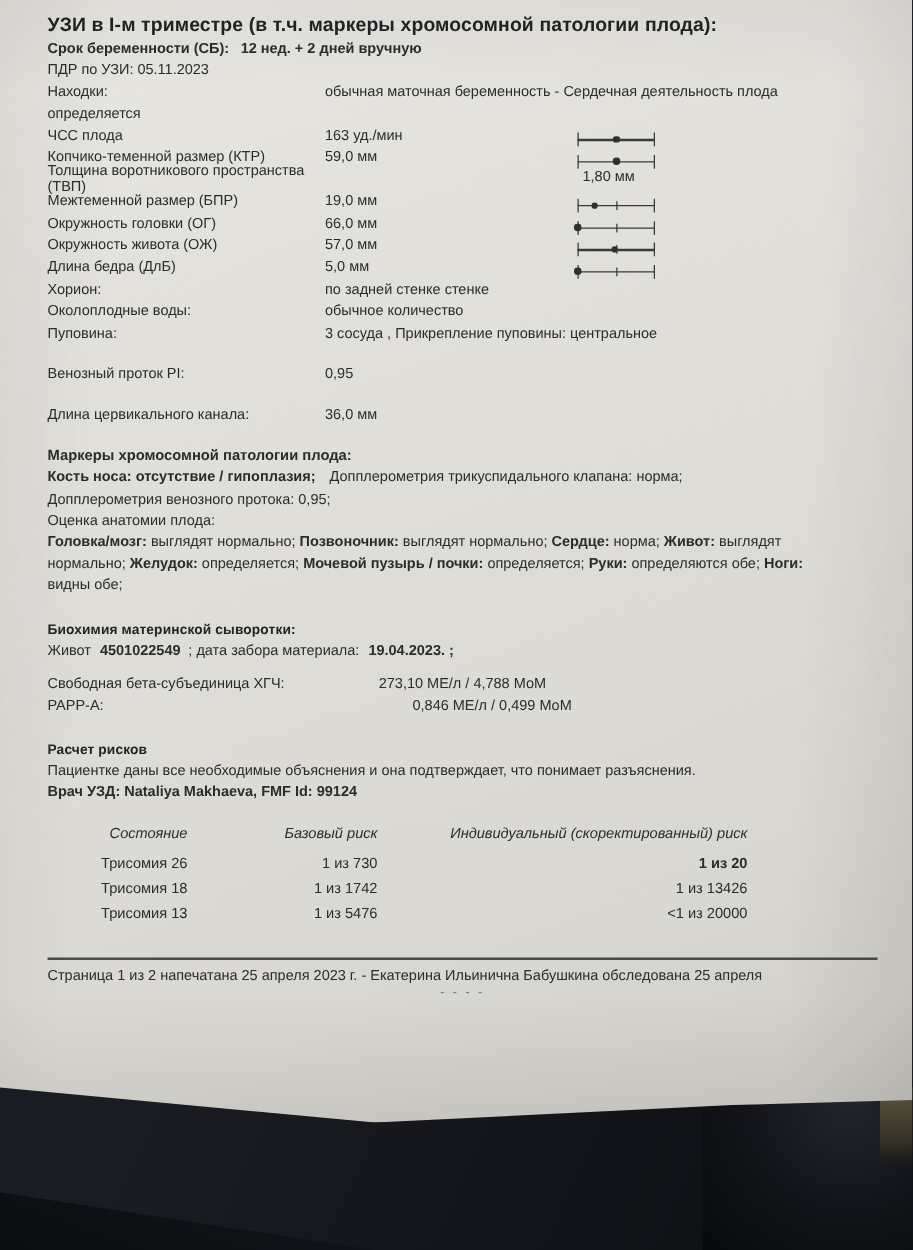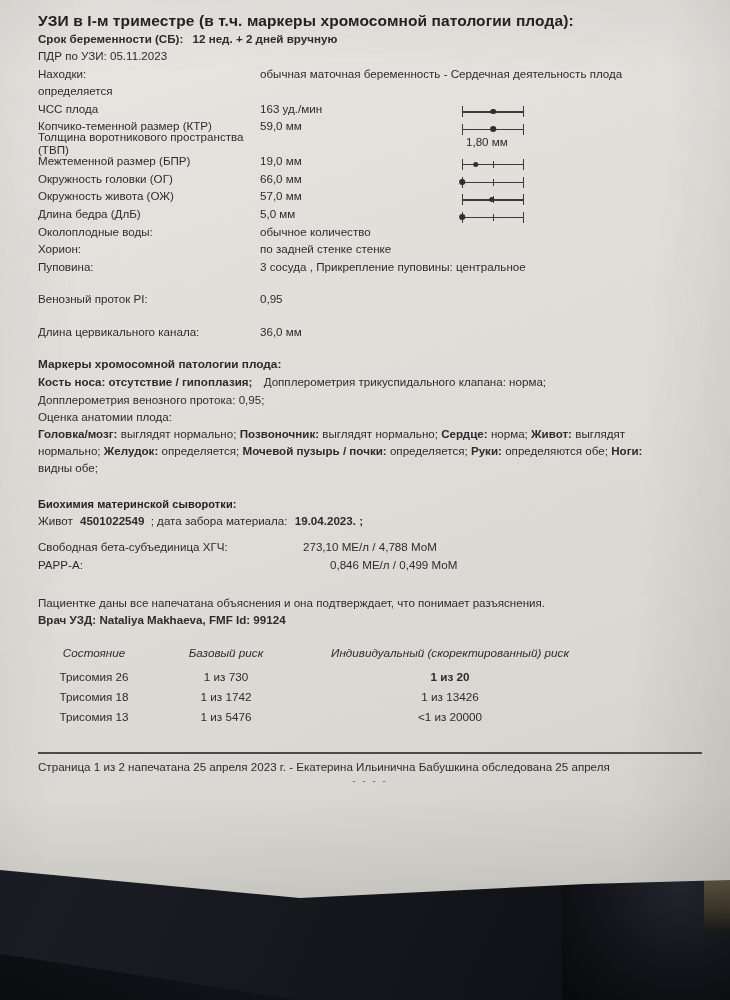--- a/index.html
+++ b/index.html
@@ -162,21 +162,21 @@
     white-space: nowrap;
   }
 
   .gap-sm { height: 9px; }
   .gap-md { height: 15px; }
   .gap-lg { height: 21px; }
 
   
   .rt { width: 560px; border-collapse: collapse; }
   .rt th, .rt td {
-    text-align: center;
+    text-align: right;
     font-size: 11.7px;
     font-weight: normal;
     padding: 3px 0 4px 0;
     white-space: nowrap;
   }
   .rt th { font-style: italic; padding-bottom: 8px; }
   .rt .c1 { width: 112px; }
   .rt .c2 { width: 152px; }
   .rt td.hi { font-weight: bold; }
 
@@ -304,26 +304,26 @@
                 <span class="cap l"></span>
                 <span class="cap r"></span>
                 <span class="tick" style="left:50%"></span>
                 <span class="dot" style="left:0%"></span>
               </span>
             </span>
           </div>
         </div>
 
       <div class="row">
+        <span class="lbl">Хорион:</span>
+        <span>по задней стенке стенке</span>
+      </div>
+      <div class="row">
         <span class="lbl">Околоплодные воды:</span>
         <span>обычное количество</span>
-      </div>
-      <div class="row">
-        <span class="lbl">Хорион:</span>
-        <span>по задней стенке стенке</span>
       </div>
       <div class="row">
         <span class="lbl">Пуповина:</span>
         <span>3 сосуда , Прикрепление пуповины: центральное</span>
       </div>
 
       <div class="gap-md"></div>
 
       <div class="row">
         <span class="lbl">Венозный проток PI:</span>
@@ -365,21 +365,22 @@
             <span>273,10 МЕ/л  /  4,788 МоМ</span>
           </div>
           <div class="row">
             <span class="lbl" style="width:265px">PAPP-A:</span>
             <span style="margin-left: 27px;">0,846 МЕ/л  /  0,499 МоМ</span>
           </div>
         </div>
 
       <div class="gap-lg"></div>
 
-      <div class="line">Пациентке даны все напечатана объяснения и она подтверждает, что понимает разъяснения.</div>
+      <div class="h-sec" style="margin-bottom:2px">Расчет рисков</div>
+      <div class="line">Пациентке даны все необходимые объяснения и она подтверждает, что понимает разъяснения.</div>
       <div class="line b">Врач УЗД: Nataliya Makhaeva, FMF Id: 99124</div>
 
       <div class="gap-md"></div>
 
       <table class="rt">
         <thead>
           <tr>
             <th class="c1">Состояние</th>
             <th class="c2">Базовый риск</th>
             <th>Индивидуальный (скоректированный) риск</th>

